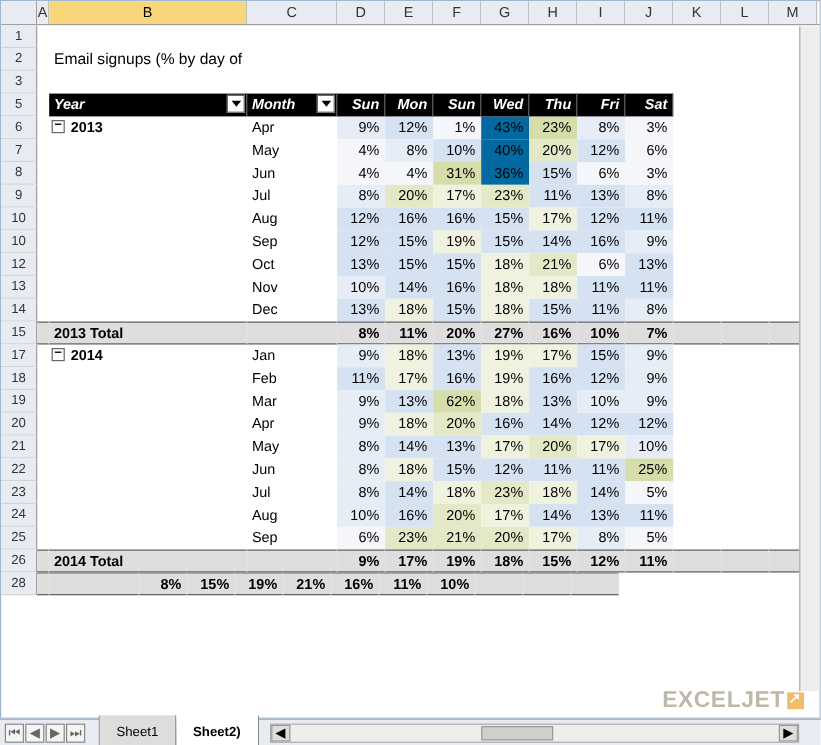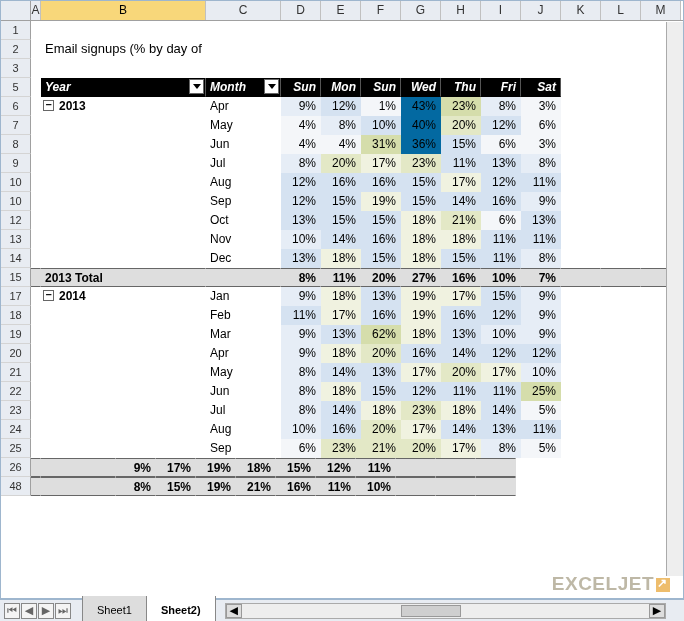--- a/index.html
+++ b/index.html
@@ -573,35 +573,36 @@
           <div class="cell num cJ h0">5%</div>
           <div class="cell cK"></div>
           <div class="cell cL"></div>
           <div class="cell cM"></div>
         </div>
       </div>
       <div class="row no-grid total-row">
         <div class="rownum">26</div>
         <div class="cells">
           <div class="cell cA"></div>
+          <div class="cell cB">2014 Total</div>
           <div class="cell cC"></div>
           <div class="cell num cD">9%</div>
           <div class="cell num cE">17%</div>
           <div class="cell num cF">19%</div>
           <div class="cell num cG">18%</div>
           <div class="cell num cH">15%</div>
           <div class="cell num cI">12%</div>
           <div class="cell num cJ">11%</div>
           <div class="cell cK"></div>
           <div class="cell cL"></div>
           <div class="cell cM"></div>
         </div>
       </div>
       <div class="row no-grid total-row">
-        <div class="rownum">48</div>
+        <div class="rownum">28</div>
         <div class="cells">
           <div class="cell cA"></div>
           <div class="cell cC"></div>
           <div class="cell num cD">8%</div>
           <div class="cell num cE">15%</div>
           <div class="cell num cF">19%</div>
           <div class="cell num cG">21%</div>
           <div class="cell num cH">16%</div>
           <div class="cell num cI">11%</div>
           <div class="cell num cJ">10%</div>

